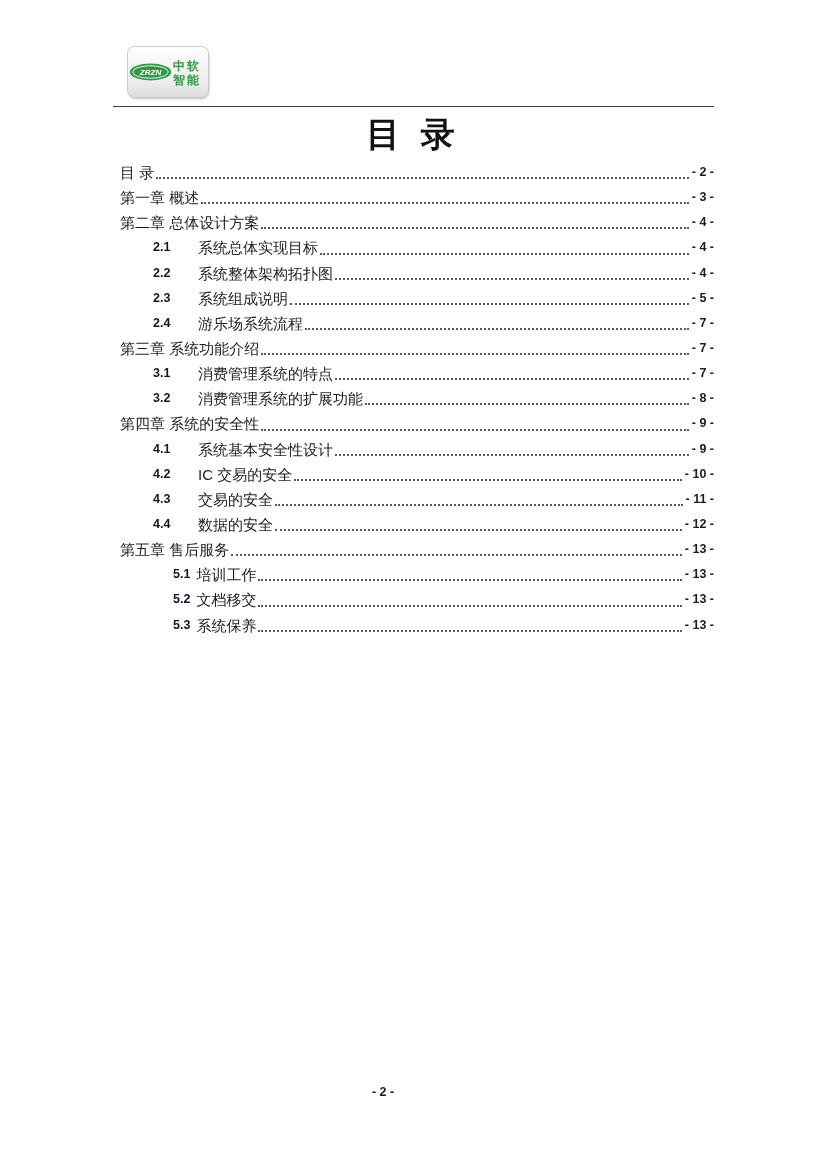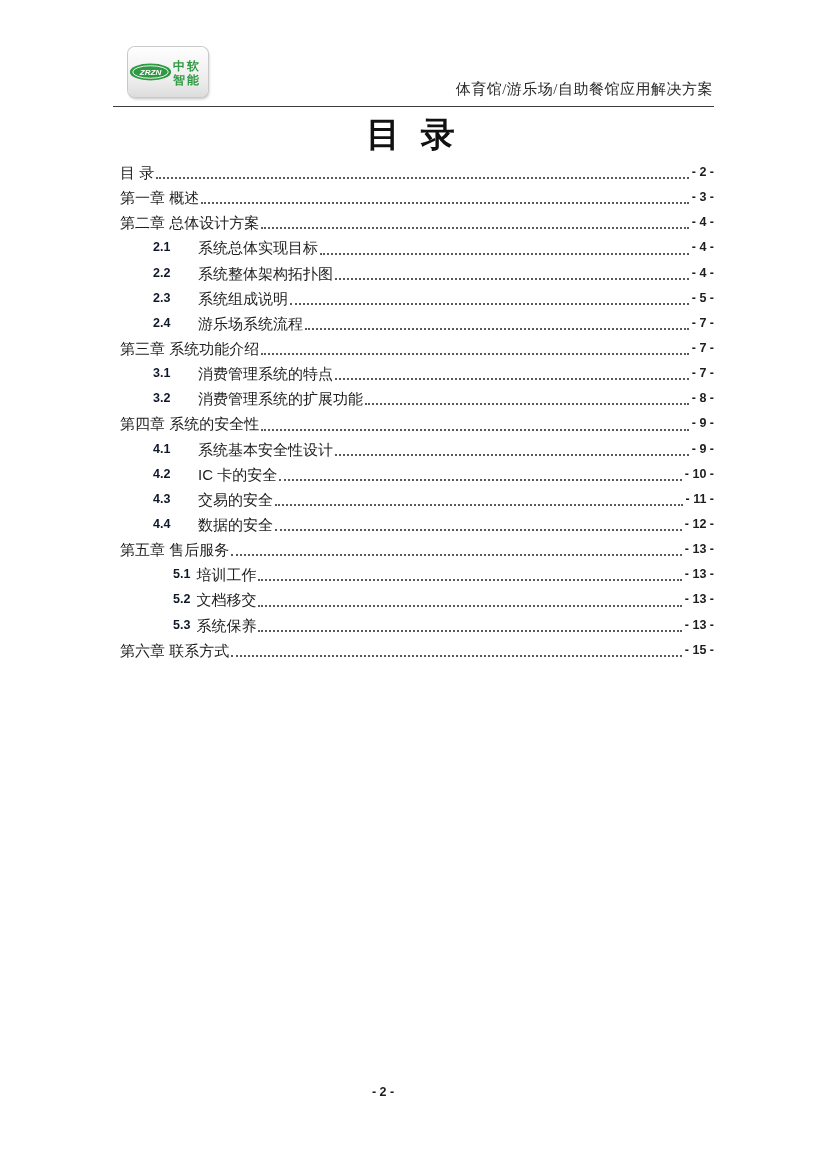--- a/index.html
+++ b/index.html
@@ -49,21 +49,20 @@
 
   <div class="logo-tile">
     <svg width="72" height="30" viewBox="0 0 72 30">
       <ellipse cx="36" cy="15" rx="33" ry="13.5" fill="#2f9a43"></ellipse>
       <ellipse cx="36" cy="15" rx="28.5" ry="10" fill="none" stroke="#ffffff" stroke-width="1.4"></ellipse>
       <text x="36" y="20" text-anchor="middle" font-size="13" font-style="italic" font-weight="bold" fill="#ffffff" font-family="Liberation Sans, sans-serif">ZRZN</text>
     </svg>
     <div class="logo-caption">中软智能</div>
   </div>
 
-  <div class="header-right">体育馆/游乐场/自助餐馆应用解决方案</div>
 
   <div class="header-rule"></div>
 
   <h1 class="doc-title">目 录</h1>
 
   <div class="toc">
       <div class="toc-row toc-row-l1">
 
       <span class="toc-label">目 录</span>
       <span class="leader"></span>
@@ -130,21 +129,21 @@
       <span class="toc-page">- 9 -</span>
     </div>
       <div class="toc-row toc-row-l2">
       <span class="toc-num">4.1</span>
       <span class="toc-label">系统基本安全性设计</span>
       <span class="leader"></span>
       <span class="toc-page">- 9 -</span>
     </div>
       <div class="toc-row toc-row-l2">
       <span class="toc-num">4.2</span>
-      <span class="toc-label">IC 卡的安全</span>
+      <span class="toc-label">IC 交易的安全</span>
       <span class="leader"></span>
       <span class="toc-page">- 10 -</span>
     </div>
       <div class="toc-row toc-row-l2">
       <span class="toc-num">4.3</span>
       <span class="toc-label">交易的安全</span>
       <span class="leader"></span>
       <span class="toc-page">- 11 -</span>
     </div>
       <div class="toc-row toc-row-l2">
@@ -170,23 +169,17 @@
       <span class="toc-label">文档移交</span>
       <span class="leader"></span>
       <span class="toc-page">- 13 -</span>
     </div>
       <div class="toc-row toc-row-l3">
       <span class="toc-num">5.3</span>
       <span class="toc-label">系统保养</span>
       <span class="leader"></span>
       <span class="toc-page">- 13 -</span>
     </div>
-      <div class="toc-row toc-row-l1">
-
-      <span class="toc-label">第六章 联系方式</span>
-      <span class="leader"></span>
-      <span class="toc-page">- 15 -</span>
-    </div>
     </div>
 
   <div class="footer-pagenum">- 2 -</div>
 
 </div>
 
 </body></html>

